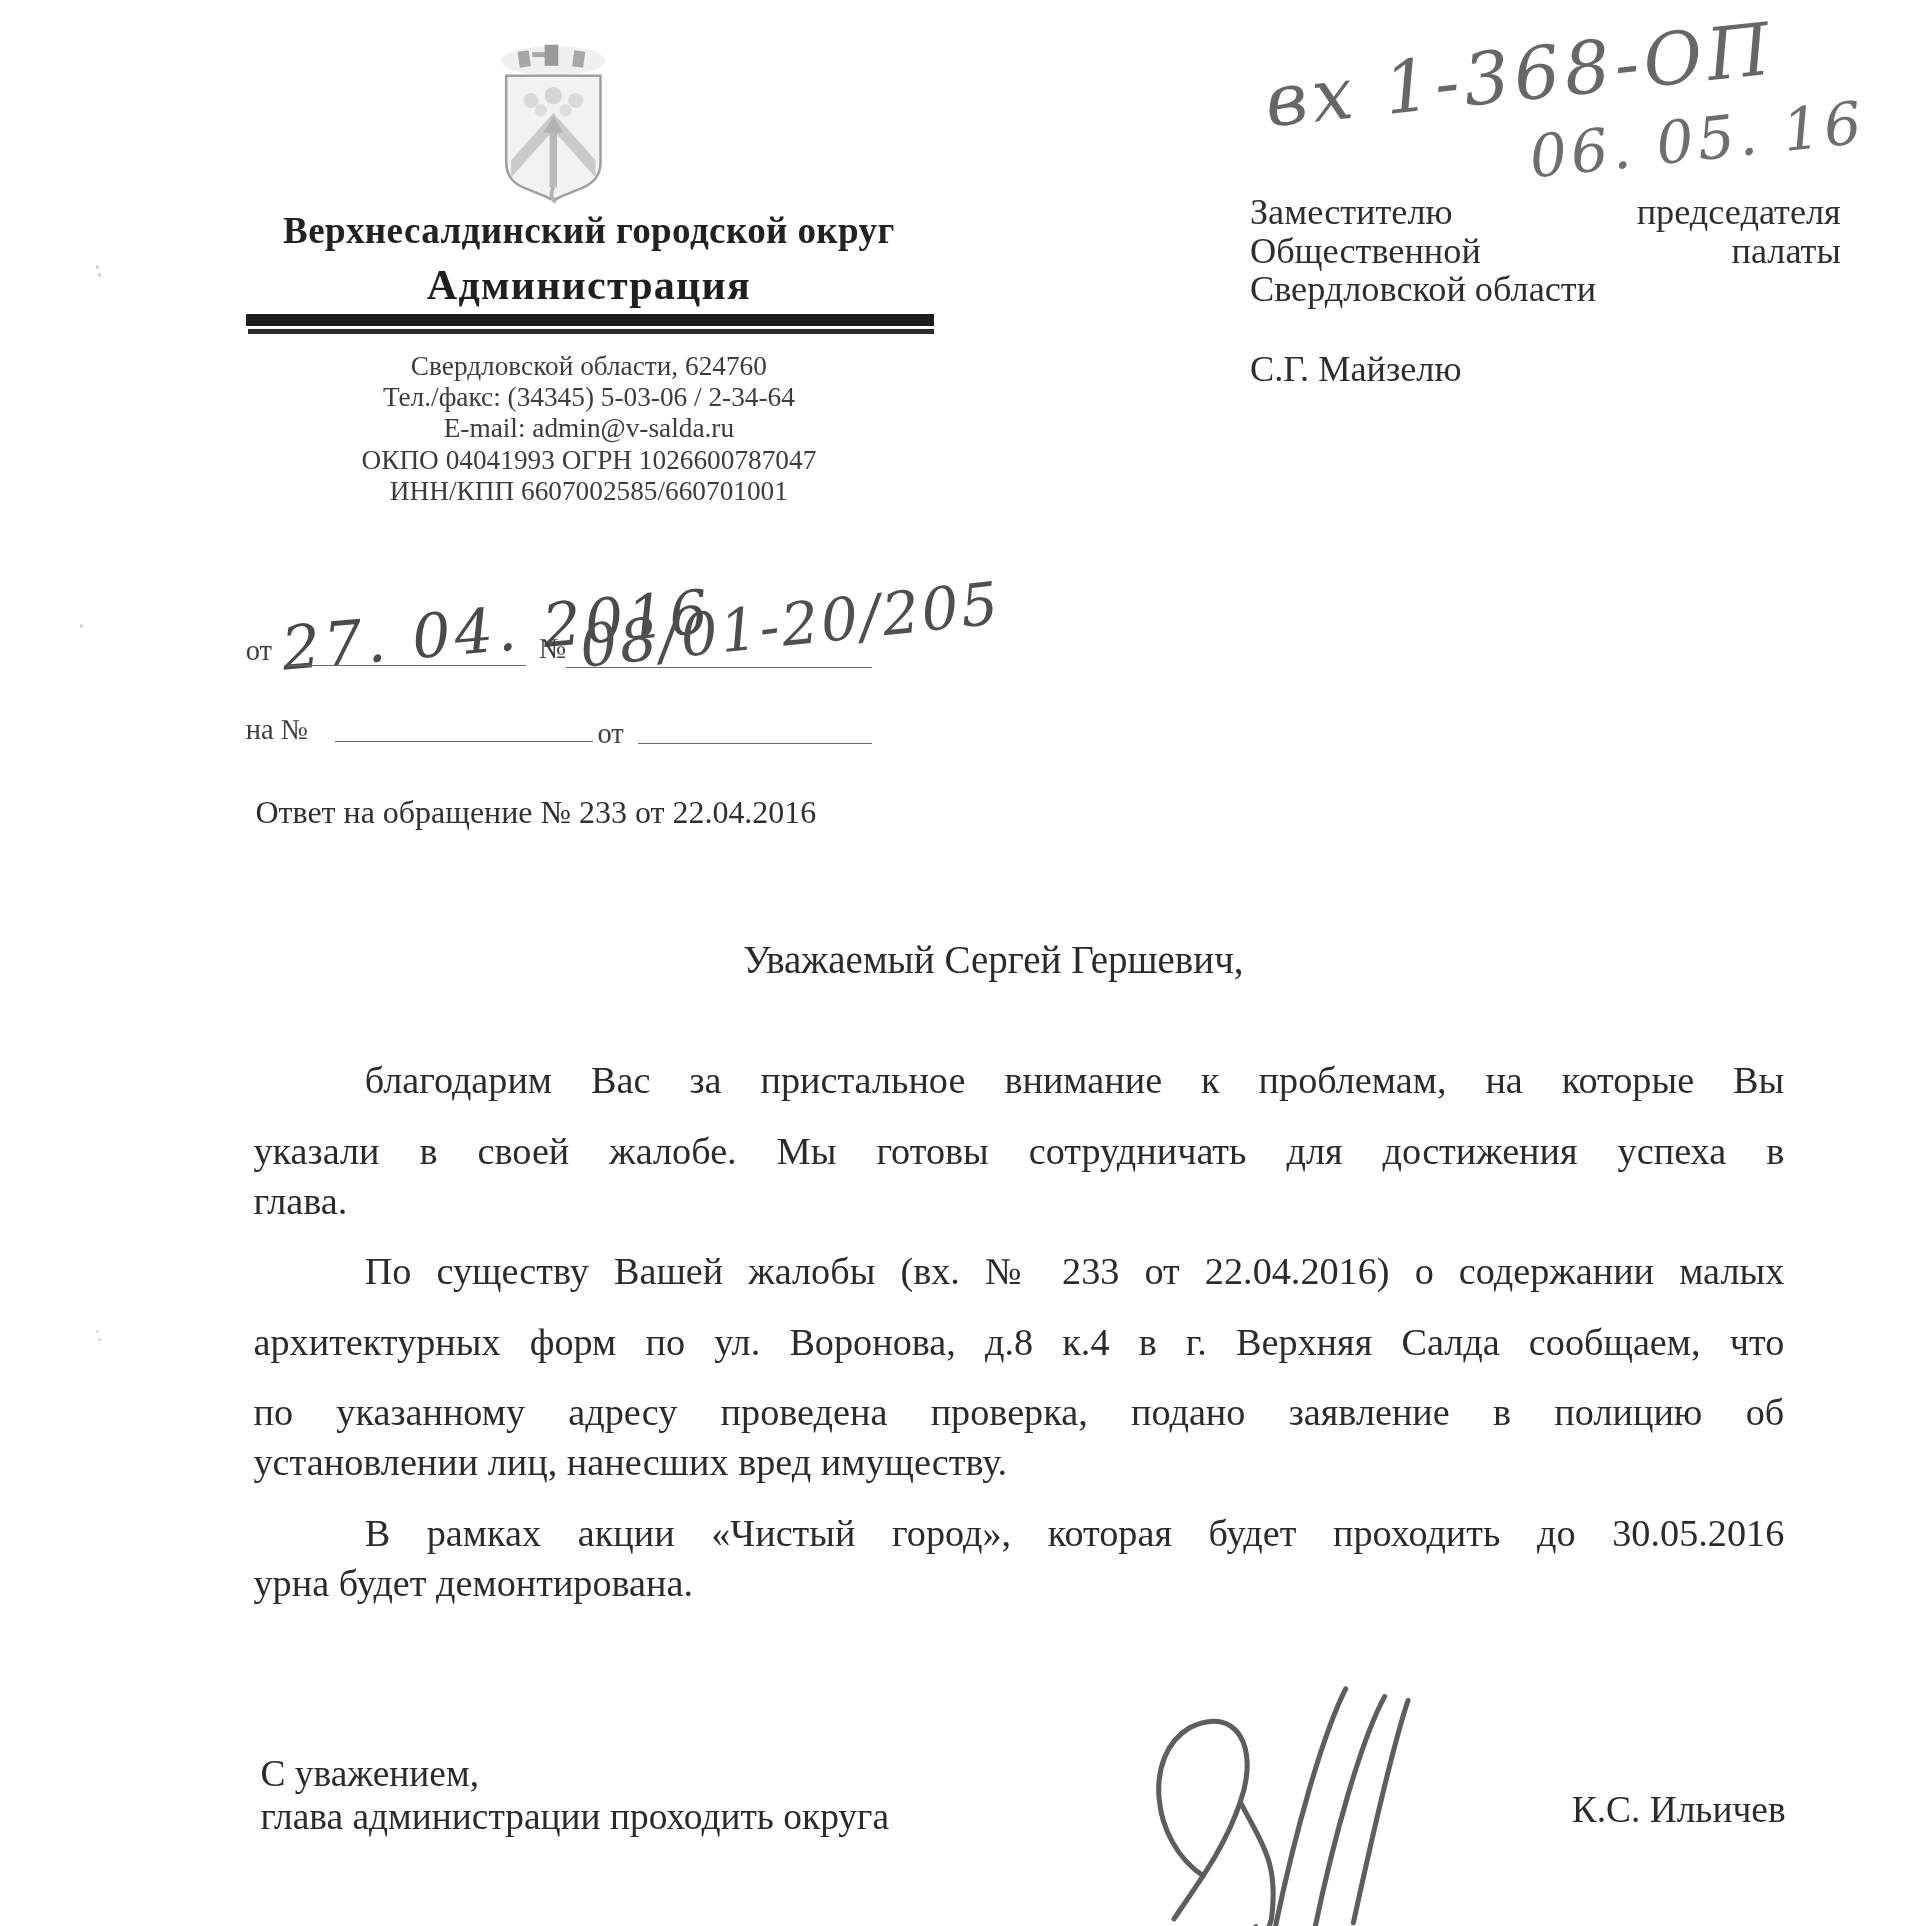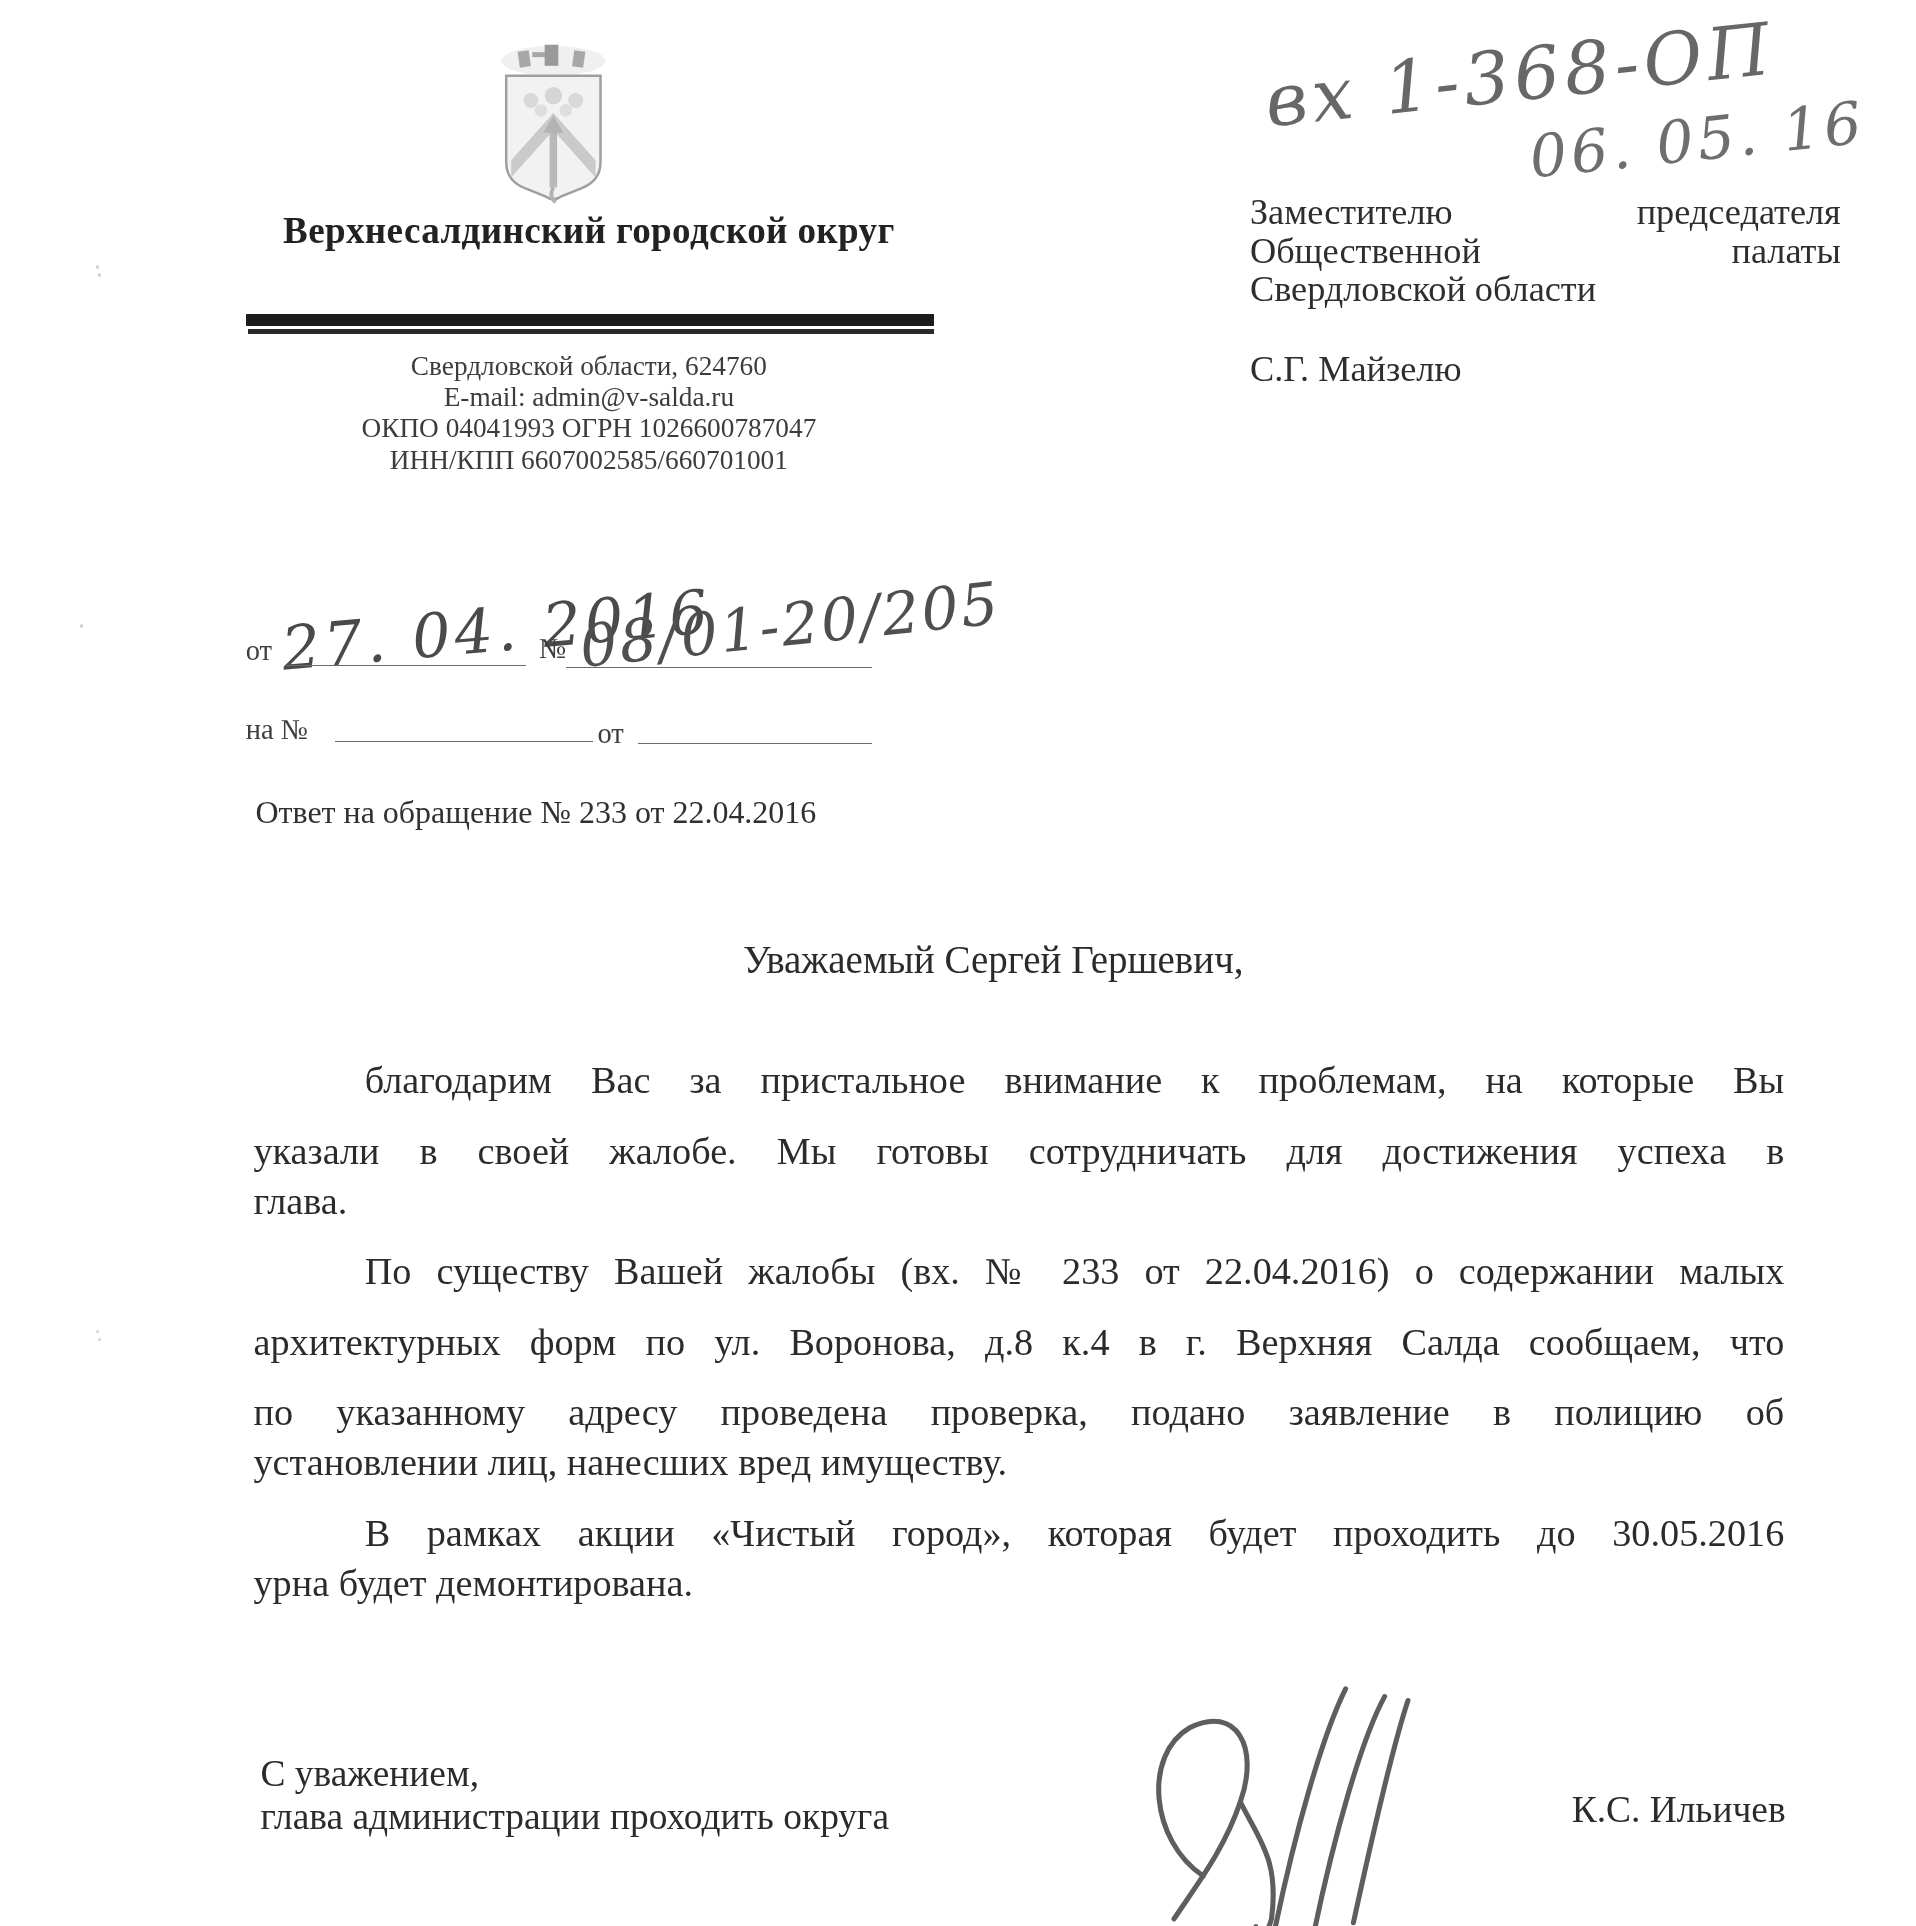--- a/index.html
+++ b/index.html
@@ -85,26 +85,28 @@
     <circle cx="40" cy="56" r="5" fill="#d8d8d8" opacity="0.8"></circle>
     <circle cx="60" cy="56" r="5" fill="#d8d8d8" opacity="0.8"></circle>
     <path d="M16,96 L50,58 L84,96 L84,110 L50,72 L16,110 Z" fill="#c3c3c3" opacity="0.85"></path>
     <path d="M50,60 L42,74 L58,74 Z" fill="#b3b3b3"></path>
     <rect x="47" y="72" width="6" height="46" fill="#b3b3b3" opacity="0.9"></rect>
     <path d="M50,118 q-4,8 2,12" stroke="#b3b3b3" stroke-width="3" fill="none"></path>
   </svg>
 
   <div class="abs org-block">
     <div class="org-name">Верхнесалдинский городской округ</div>
+    <div class="org-type">Администрация</div>
   </div>
   <div class="abs rule-thick"></div>
   <div class="abs rule-thin"></div>
 
   <div class="abs addr-block">
     <div>Свердловской области, 624760</div>
+    <div>Тел./факс: (34345)  5-03-06 / 2-34-64</div>
     <div>E-mail: admin@v-salda.ru</div>
     <div>ОКПО 04041993 ОГРН 1026600787047</div>
     <div>ИНН/КПП 6607002585/660701001</div>
   </div>
 
   <div class="abs hand in-number">вх 1-368-ОП</div>
   <div class="abs hand in-date">06. 05. 16</div>
 
   <div class="abs recipient">
     <div class="jrow">

